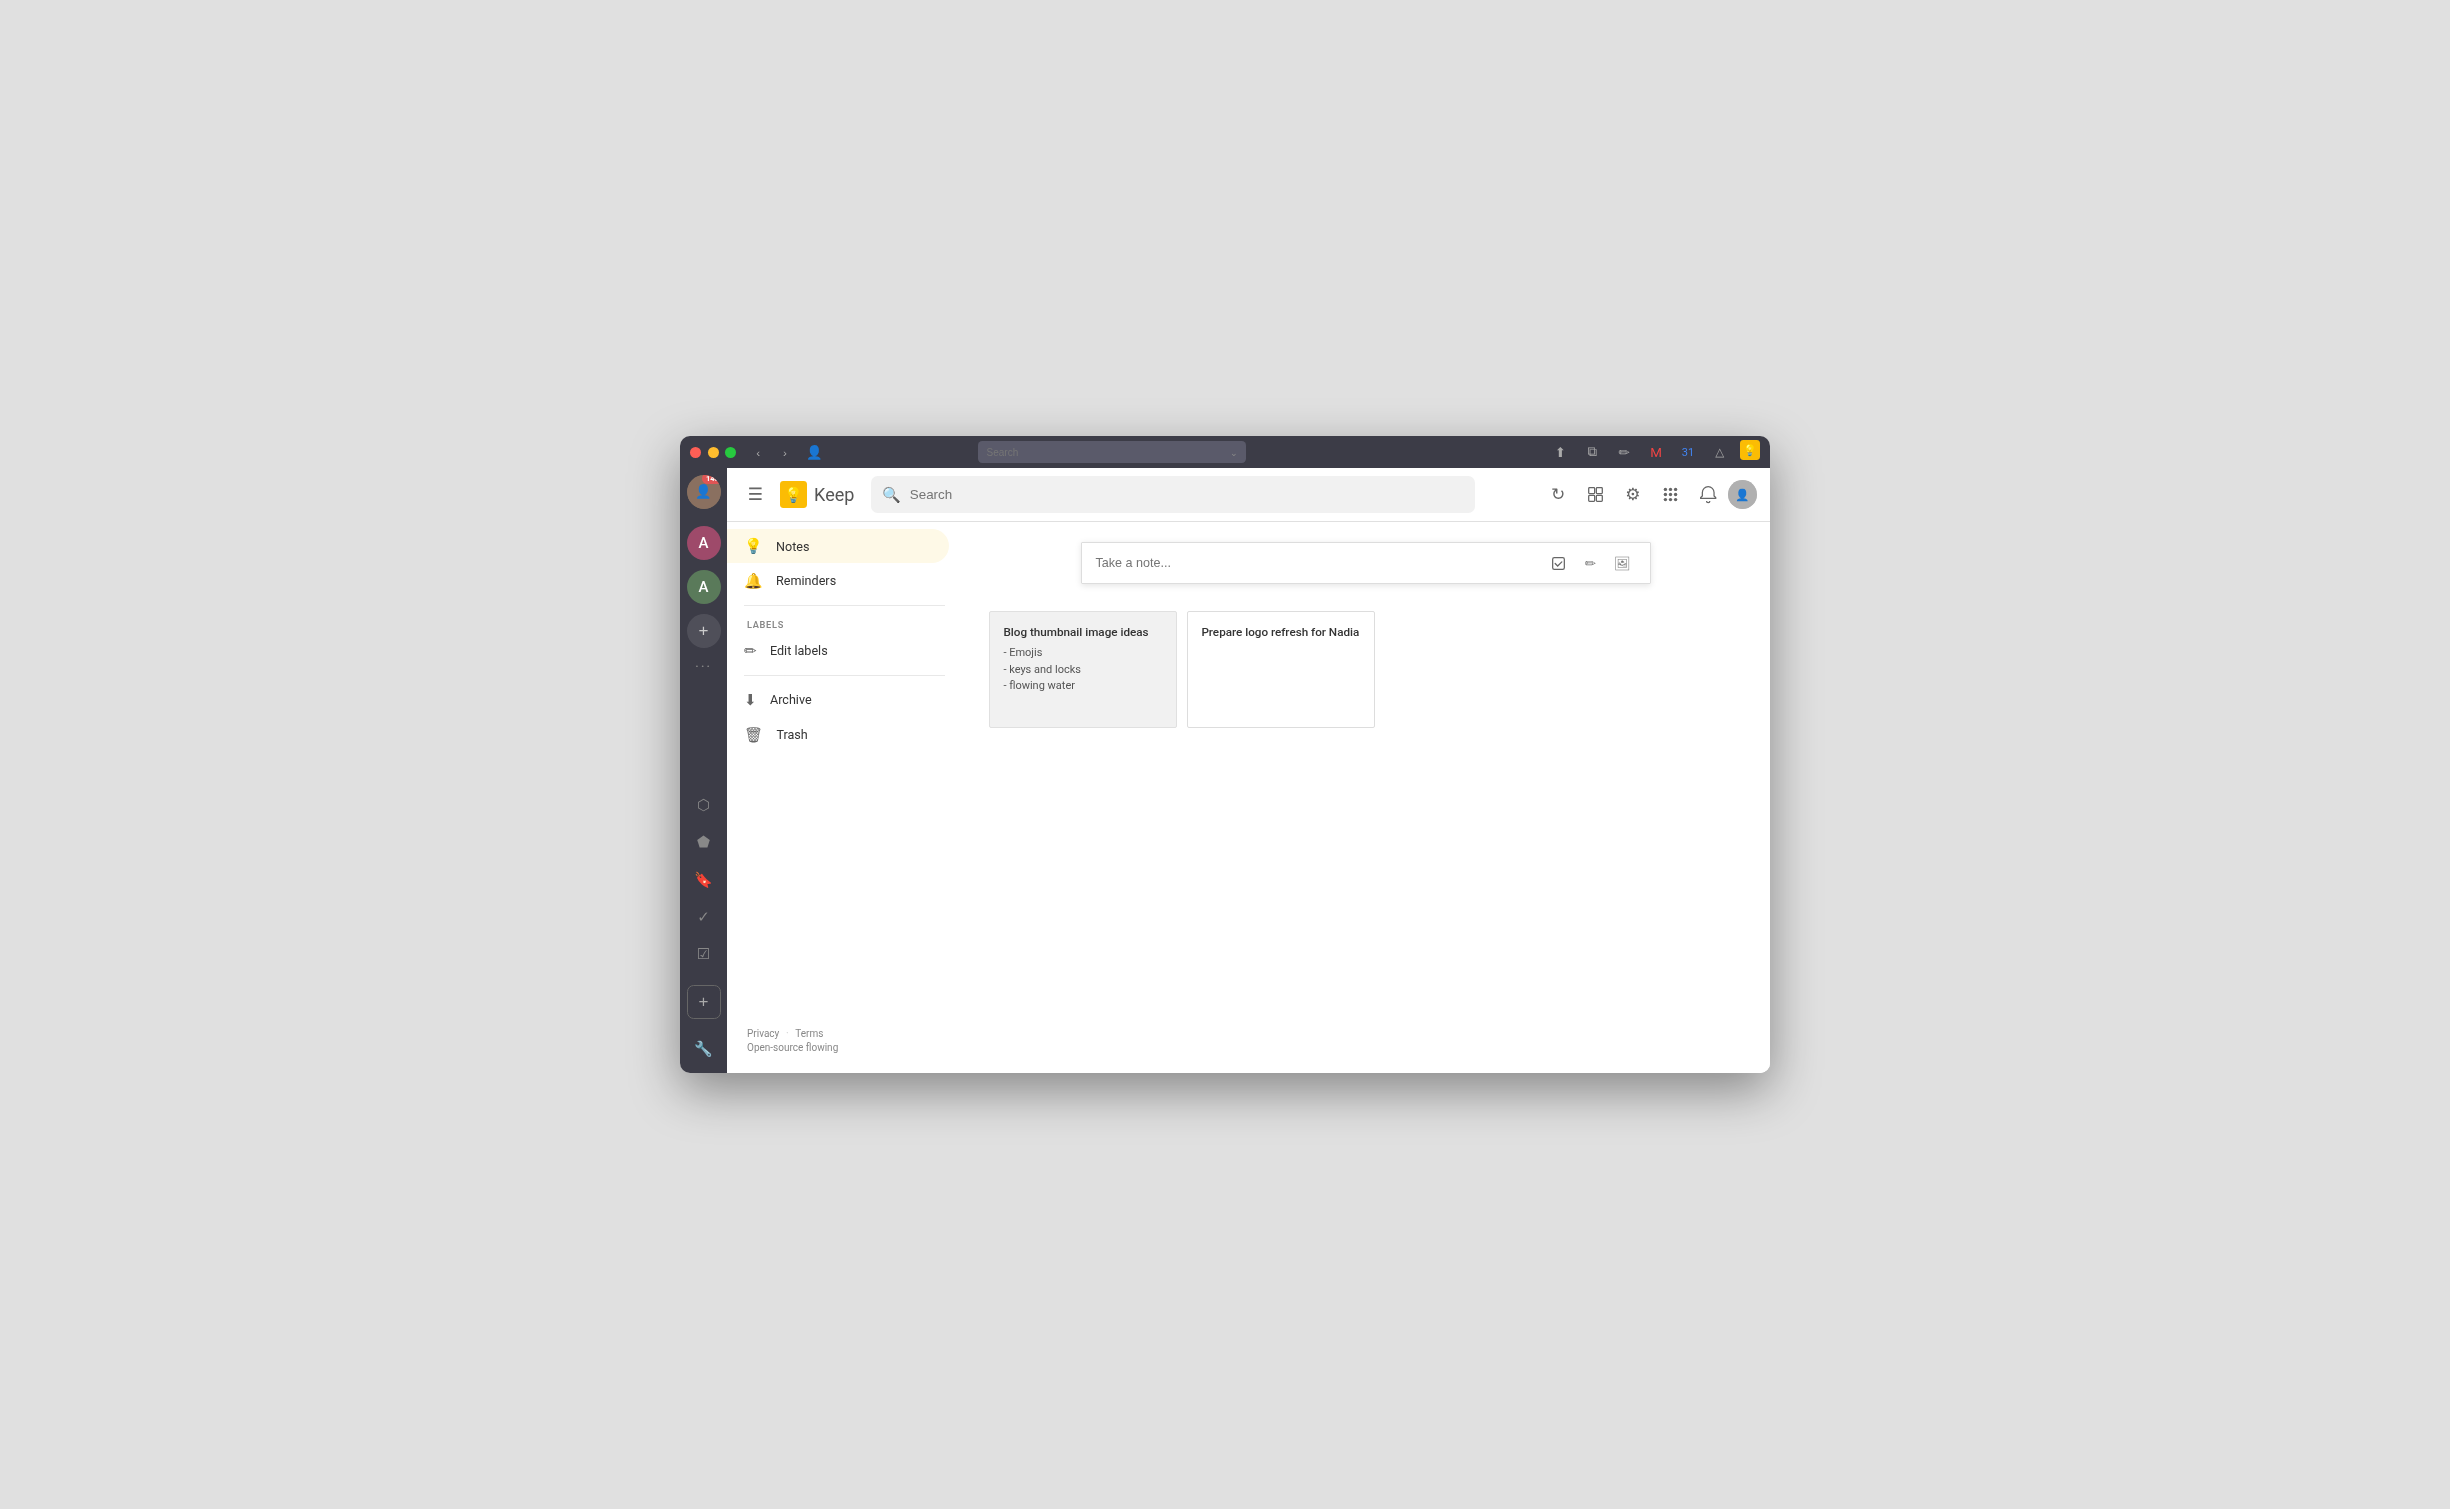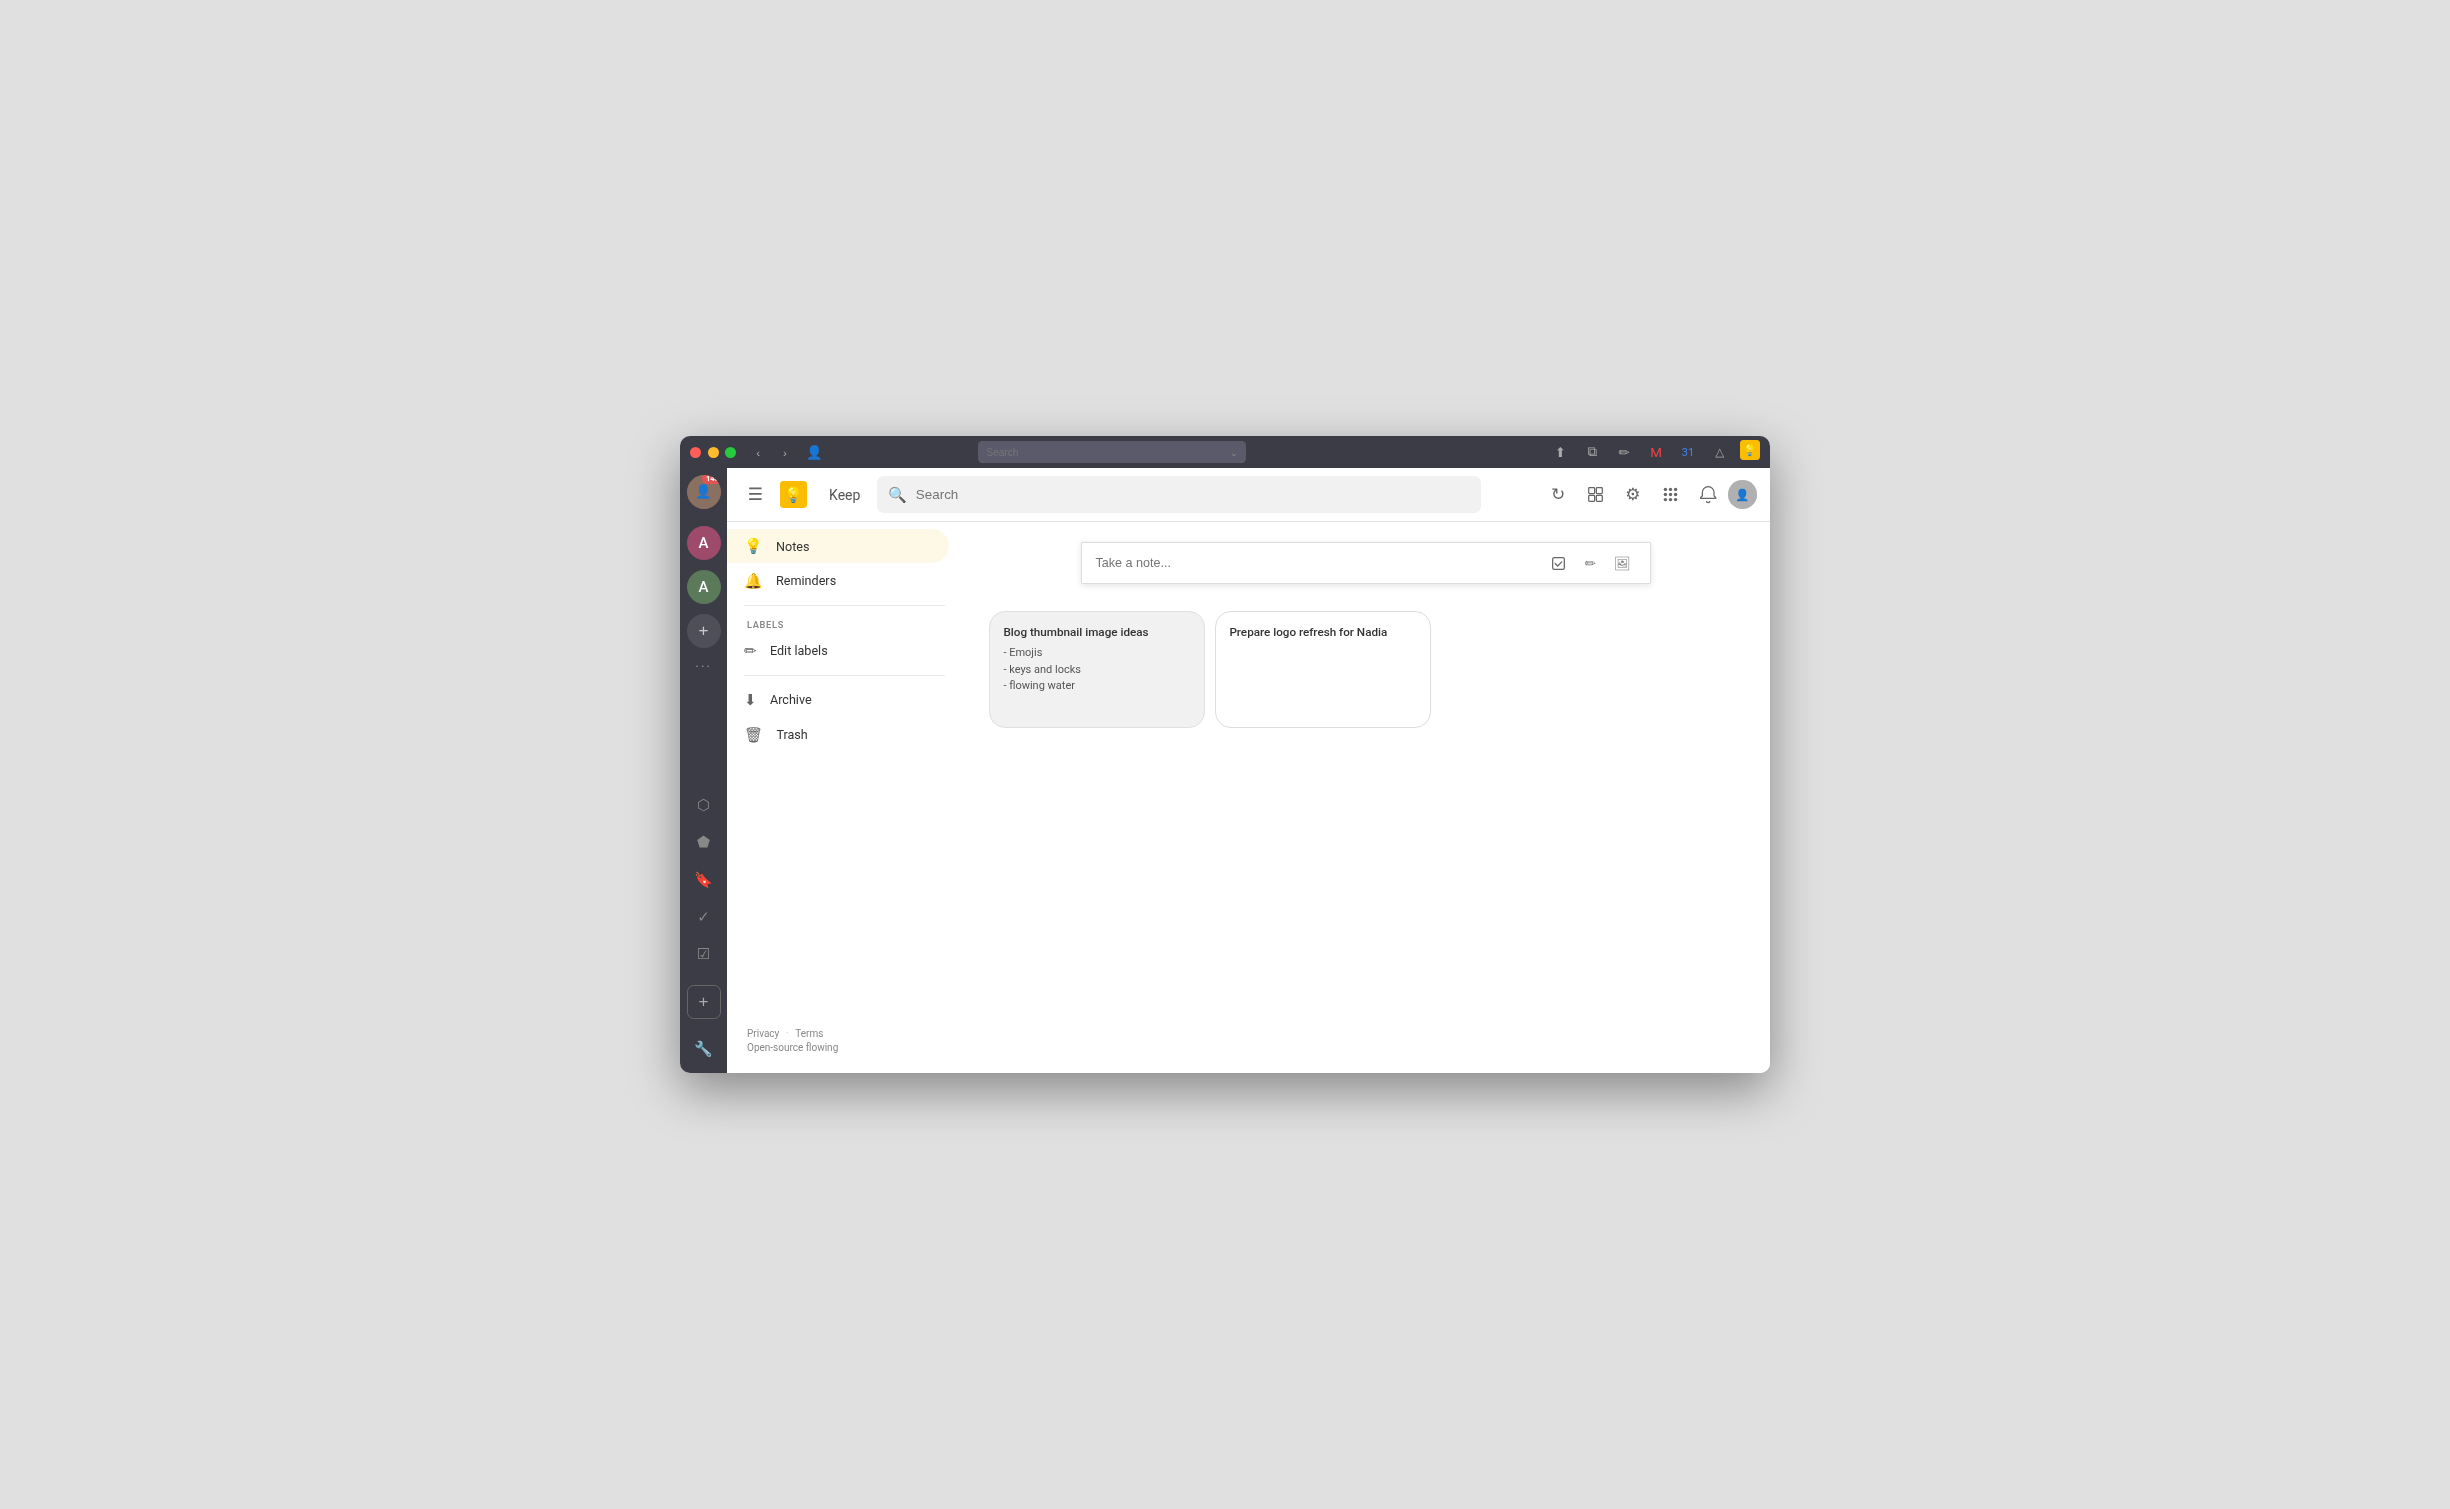--- a/index.html
+++ b/index.html
@@ -209,24 +209,23 @@
       margin-right: 6.7px;
     }
     .logo-icon {
       width: 27px; height: 27px;
       background: #fbbc04;
       border-radius: 3.4px;
       display: flex; align-items: center; justify-content: center;
       font-size: 15px;
     }
     .logo-text {
-      font-size: 14px;
+      font-size: 18px;
       color: #555;
       font-weight: 400;
-      margin-left: 15px;
     }
     .search-bar {
       flex: 1;
       max-width: 604px;
       height: 37px;
       background: #f1f1f1;
       border-radius: 6.7px;
       display: flex;
       align-items: center;
       padding: 0 11.7px;
@@ -378,23 +377,23 @@
     
     .notes-grid {
       display: flex;
       flex-wrap: wrap;
       gap: 10px;
       max-width: 755px;
       margin: 0 auto;
     }
 
     .note-card {
-      width: 216px;
+      width: 188px;
       min-height: 117px;
-      border-radius: 16px;
+      border-radius: 2px;
       padding: 11.7px 13.4px;
       cursor: pointer;
       position: relative;
     }
     .note-card.white { background: white; border: 0.8px solid #ddd; }
     .note-card.red { background: #d2706a; border: 0.8px solid #c0605a; }
     .note-card.light-gray { background: #f1f1f1; border: 0.8px solid #e0e0e0; }
 
     .note-title {
       font-size: 11.7px;

